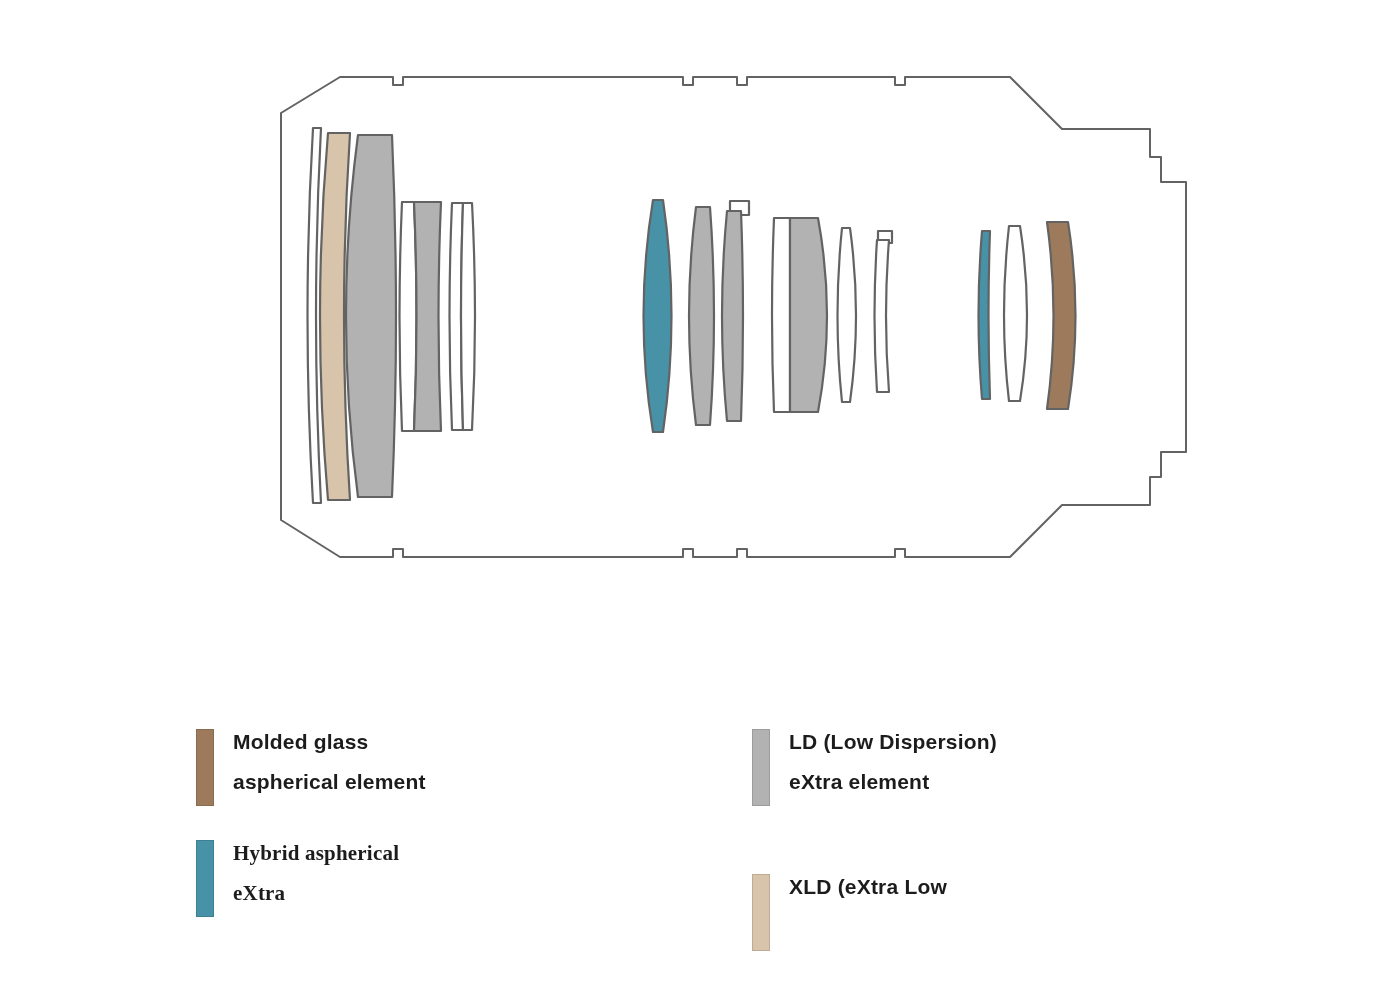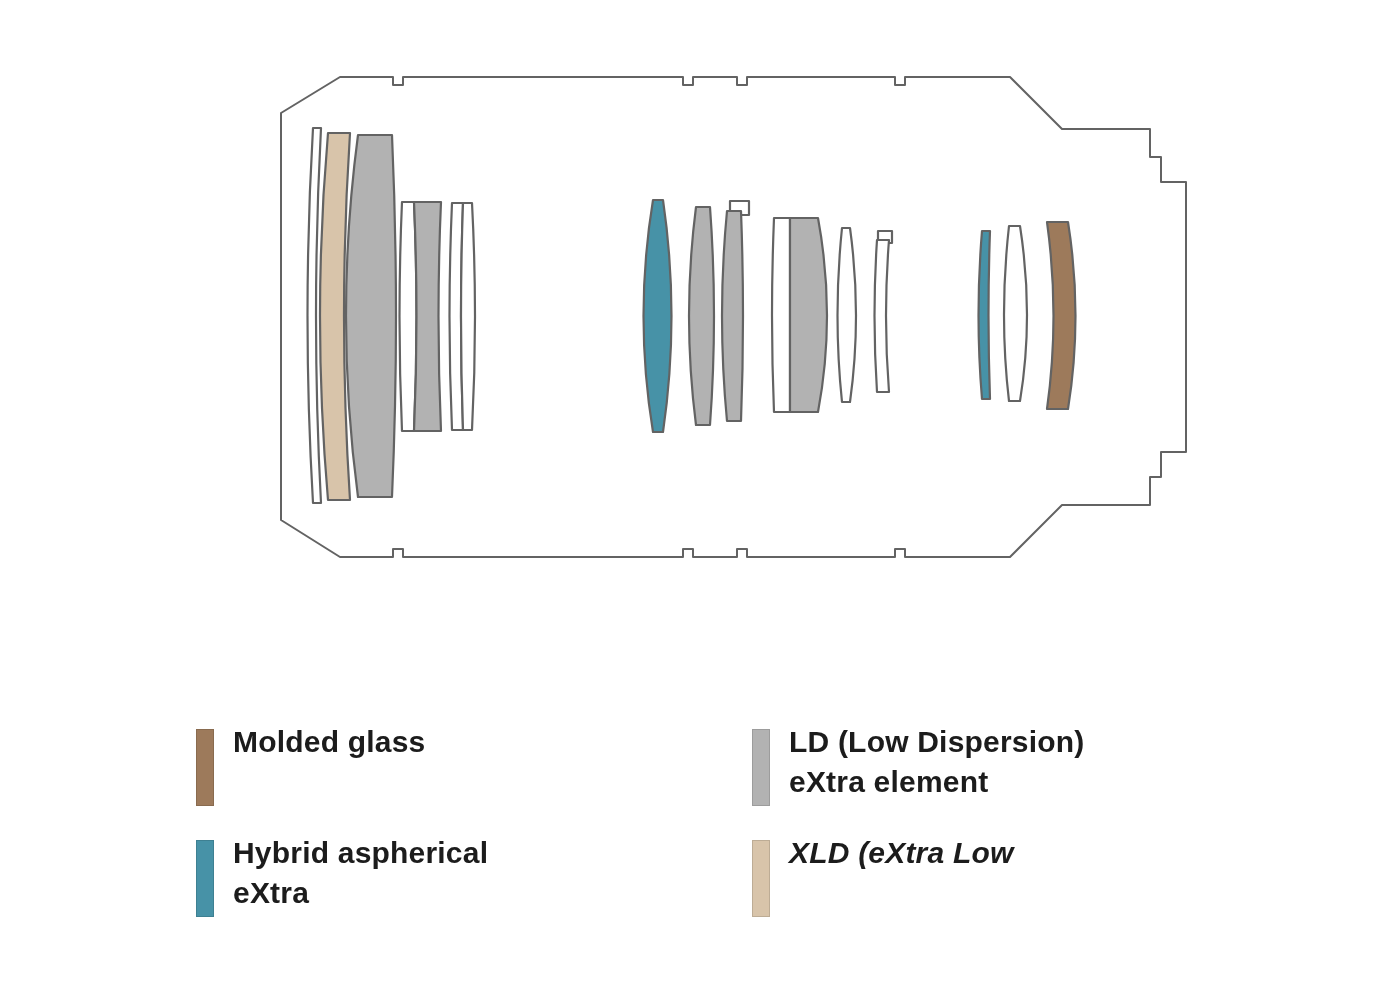--- a/index.html
+++ b/index.html
@@ -25,21 +25,21 @@
   }
   .swatch {
     width: 18px;
     height: 77px;
     flex: 0 0 auto;
     box-sizing: border-box;
     border: 1px solid rgba(0,0,0,0.12);
   }
   .legend-text {
     font-weight: 700;
-    font-size: 30px;
+    font-size: 21px;
     line-height: 40px;
     margin-top: -7px;
     letter-spacing: 0.2px;
     white-space: nowrap;
   }
 </style>
 </head>
 <body>
 
 <div class="page">
@@ -103,40 +103,41 @@
       <path d="M 1047 222 Q 1060 316 1047 409 L 1068 409 Q 1083 316 1068 222 Z" fill="#9d7a5b"></path>
     </g>
   </svg>
 
   <div class="legend" style="color: rgb(28, 28, 28);">
 
     <div class="legend-item" style="left:196px; top:729px;">
       <div class="swatch" style="background-color: rgb(157, 122, 91);"></div>
       <div class="legend-text">
         <div>Molded glass</div>
+        <div>aspherical element</div>
       </div>
     </div>
 
-    <div class="legend-item" style="left:196px; top:840px;">
+    <div class="legend-item" style="left:196px; top:840px;font-family:Liberation Serif, serif;">
       <div class="swatch" style="background-color: rgb(71, 146, 167);"></div>
       <div class="legend-text">
         <div>Hybrid aspherical</div>
         <div>eXtra</div>
       </div>
     </div>
 
     <div class="legend-item" style="left:752px; top:729px;">
       <div class="swatch" style="background-color: rgb(178, 178, 178);"></div>
       <div class="legend-text">
         <div>LD (Low Dispersion)</div>
         <div>eXtra element</div>
       </div>
     </div>
 
-    <div class="legend-item" style="left:752px; top:840px;font-style:italic;">
+    <div class="legend-item" style="left:752px; top:874px;">
       <div class="swatch" style="background-color: rgb(216, 196, 170);"></div>
       <div class="legend-text">
         <div>XLD (eXtra Low</div>
       </div>
     </div>
 
   </div>
 </div>
 
 </body></html>

